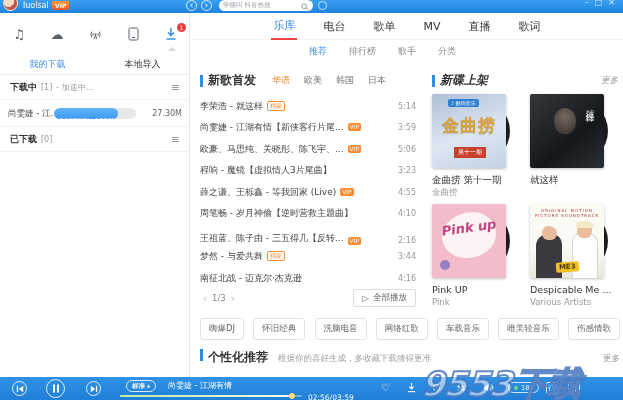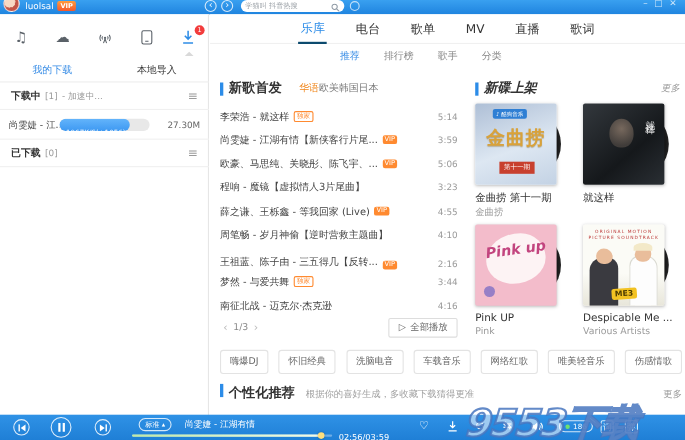--- a/index.html
+++ b/index.html
@@ -45,30 +45,30 @@
   .dl-name { font-size:8.5px; color:#444; white-space:nowrap; width:46px; overflow:hidden; }
   .speed-pill { position:relative; width:82px; height:11px; background:#e8e8e8; border-radius:6px; overflow:hidden; margin-right:6px; }
   .speed-fill { position:absolute; left:0; top:0; height:100%; width:78%; background:linear-gradient(#63b4fb,#3e99f2); border-radius:6px; }
   .speed-text { position:relative; color:#fff; font-size:6.5px; line-height:11px; padding-left:6px; white-space:nowrap; }
   .dl-size { font-size:8px; color:#666; margin-left:auto; }
 
   
   .main-nav { left:191px; top:13px; width:432px; height:27px; display:flex; align-items:center;
               justify-content:center; gap:24px; border-bottom:1px solid #f0f0f0; background:#fff; }
   .nav-item { font-size:11px; color:#333; padding:5px 2px; }
-  .nav-item.active { color:#2c8ce8; border-bottom:2px solid #0c4a6e; }
+  .nav-item.active { color:#2c8ce8; border-bottom:2px solid #ef4444; }
   .sub-nav { left:191px; top:41px; width:432px; height:20px; display:flex; align-items:center; gap:22px; padding-left:118px; }
   .sub-item { font-size:9px; color:#888; }
   .sub-item.active { color:#3a8ee6; }
 
   
   .sec-header { display:flex; align-items:center; }
   .sec-bar { width:3px; height:12px; background:#2c8ce8; margin-right:5px; }
   .sec-title { font-size:12px; font-weight:bold; color:#333; }
-  .genre-tabs { display:flex; margin-left:16px; }
+  .genre-tabs { display:flex; gap:14px; margin-left:16px; }
   .genre { font-size:9px; color:#777; }
   .genre.active { color:#f08519; }
   .song-row { left:200px; width:216px; height:20px; display:flex; align-items:center; }
   .s-title { font-size:9px; color:#444; white-space:nowrap; overflow:hidden; max-width:168px; }
   .badge { font-size:6px; margin-left:4px; border-radius:2px; line-height:8px; padding:0 2px; white-space:nowrap; }
   .badge:empty { display:none; }
   .b-solid { background:#ff8a30; color:#fff; }
   .b-line  { border:1px solid #ff8a30; color:#ff8a30; }
   .s-dur { margin-left:auto; font-size:8px; color:#999; }
   .pager { left:200px; top:289px; width:216px; display:flex; align-items:center; }
@@ -119,21 +119,21 @@
   .tagpill { border:1px solid #e3e3e3; border-radius:3px; color:#666; font-size:8.5px; padding:4px 8px; background:#fff; white-space:nowrap; }
 
   
   .pers-header { left:200px; top:349px; width:420px; display:flex; align-items:baseline; }
   .pers-sub { font-size:8.5px; color:#a0a0a0; margin-left:10px; }
 
   
   .playerbar { left:0; top:377px; width:623px; height:23px; background:linear-gradient(#2f92e6,#1f7fd6); }
   .pbtn { border:1px solid rgba(255,255,255,.85); border-radius:50%; display:flex; align-items:center; justify-content:center; }
   .quality-pill { left:126px; top:3px; border:1px solid rgba(255,255,255,.8); border-radius:7px; color:#fff;
-                  font-size:6.5px; line-height:10px; padding:0 5px; display:flex; gap:2px; align-items:center; }
+                  font-size:6.5px; line-height:10px; padding:0 5px; display:flex; gap:2px; align-items:center;font-weight:bold; }
   .now-title { left:168px; top:3px; color:#fff; font-size:8px; white-space:nowrap; }
   .ptrack { left:120px; top:18px; width:182px; height:2px; background:rgba(255,255,255,.35); border-radius:1px; }
   .pfill { width:172px; height:2px; background:linear-gradient(90deg,#bfe9a8,#f3fbe8); border-radius:1px; }
   .pknob { position:absolute; left:169px; top:-2px; width:6px; height:6px; border-radius:50%; background:#ffdf7e; box-shadow:0 0 2px rgba(0,0,0,.3); }
   .ptime { left:308px; top:16px; color:#fff; font-size:7.5px; }
   .picon { top:6px; color:#fff; font-size:10px; line-height:10px; }
   .picon svg { display:block; }
   .net-pill { left:508px; top:5px; border:1px solid rgba(255,255,255,.8); border-radius:7px; height:11px;
               display:flex; align-items:center; gap:3px; padding:0 5px; color:#fff; font-size:6.5px; }
   .net-dot { width:4px; height:4px; border-radius:50%; background:#6fe06f; }
@@ -349,22 +349,22 @@
       <div class="cov4-logo">ME3</div>
     </div>
     <div class="alb-name">Despicable Me ...</div>
     <div class="alb-artist">Various Artists</div>
   </div>
 
   <div class="abs tags-row">
     <span class="tagpill">嗨爆DJ</span>
     <span class="tagpill">怀旧经典</span>
     <span class="tagpill">洗脑电音</span>
+    <span class="tagpill">网络红歌</span>
     <span class="tagpill">车载音乐</span>
-    <span class="tagpill">网络红歌</span>
     <span class="tagpill">唯美轻音乐</span>
     <span class="tagpill">伤感情歌</span>
   </div>
 
   <div class="abs pers-header">
     <div class="sec-bar"></div>
     <div class="sec-title">个性化推荐</div>
     <div class="pers-sub">根据你的喜好生成，多收藏下载猜得更准</div>
     <div class="more-link">更多</div>
   </div>

